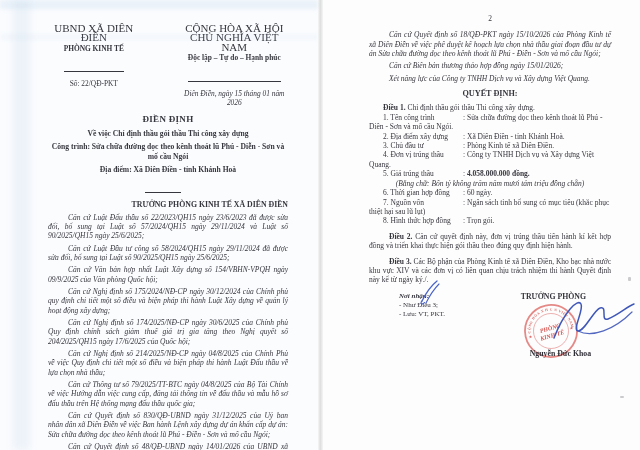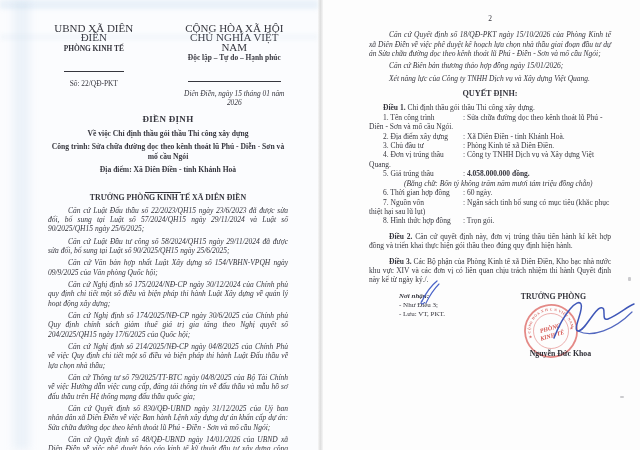--- a/index.html
+++ b/index.html
@@ -30,33 +30,33 @@
   .hdr-right{width:54%;text-align:center;margin-left:41px;}
   .hl1{font-weight:normal;font-size:11px;}
   .hl2{font-weight:bold;font-size:7.4px;margin-top:1px;}
   .u-ib{display:inline-block;border-bottom:.9px solid #36363e;padding-bottom:18px;}
   .hdr-num{margin-top:7px;font-size:7.4px;}
   .hdr-date{margin-top:7px;font-style:italic;font-size:7.4px;}
 
   .title{ text-align:center;margin-top:8px;font-weight:bold;}
   .t-main{font-size:9px;letter-spacing:.3px;}
   .t-sub{font-size:7.6px;margin-top:4px;}
-  .t-auth{font-size:7.8px;text-align:center;font-weight:bold;}
+  .t-auth{font-size:7.8px;margin-top:7px;text-align:right;font-weight:bold;}
 
   p{margin:0;}
   .cc{margin-top:2.8px;text-indent:20px;font-style:italic;text-align:justify;}
 
   .pagenum{text-align:center;font-size:7.5px;margin-bottom:7px;}
   .qd-head{text-align:center;font-weight:bold;font-size:8.2px;margin:6px 0 5px;}
   .dieu{margin-top:6px;text-indent:20px;text-align:justify;}
   .dieu-first{margin-top:2px;text-indent:14px;}
   .item{}
   .item-label{display:inline-block;width:94px;padding-left:14px;box-sizing:border-box;}
   .bold{font-weight:bold;}
-  .bang-chu{font-style:italic;margin-left:35px;}
+  .bang-chu{font-style:italic;text-align:center;}
 
   .bottom{display:flex;margin-top:7px;}
   .nn{margin-left:30px;width:40%;font-size:7px;line-height:9px;}
   .nn-label{font-weight:bold;font-style:italic;}
   .sig{flex:1;text-align:center;position:relative;height:85px;}
   .sig-title{font-weight:bold;font-size:7.8px;}
   .stamp{position:absolute;left:26px;top:10px;transform:rotate(-12deg);z-index:1;}
   .autograph{position:absolute;left:52px;top:0;z-index:2;}
   .sig-name{position:absolute;left:14px;right:0;top:57px;font-weight:bold;
             font-size:7.8px;color:#2e2e36;z-index:3;}

